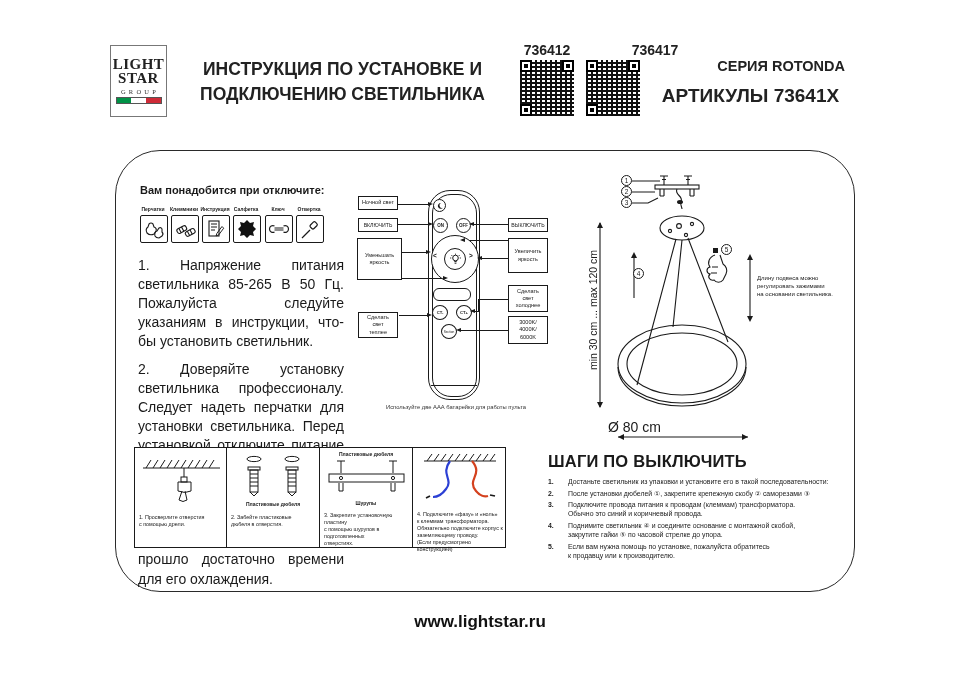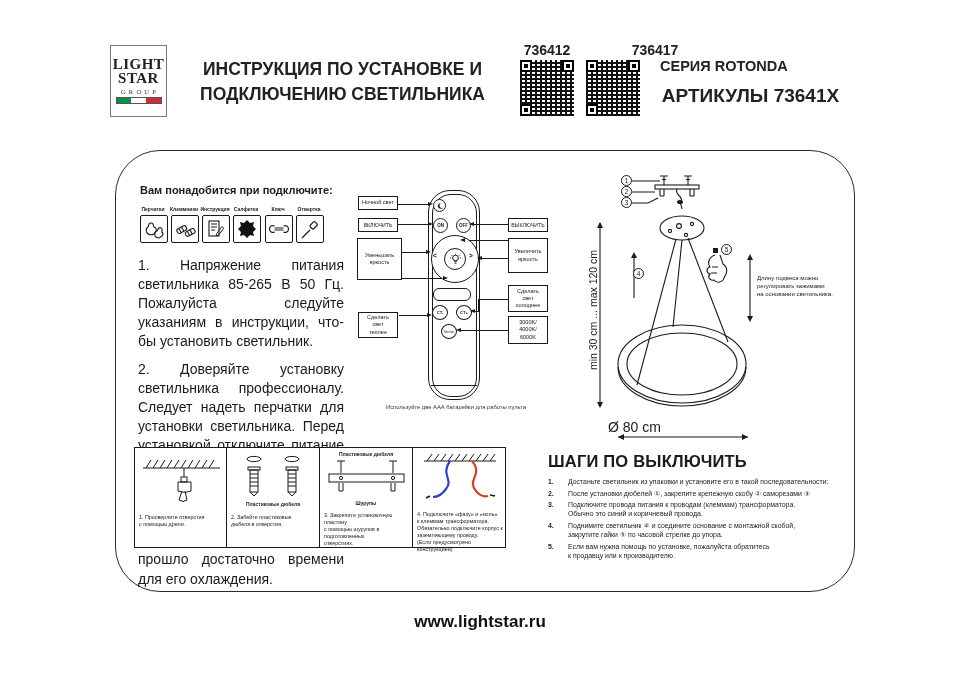--- a/index.html
+++ b/index.html
@@ -16,21 +16,21 @@
   .logo-flag{width:44px;height:5px;border:1px solid #555;display:flex;}
   .logo-flag span{flex:1;}
   .doc-title{left:175px;top:57px;width:335px;text-align:center;font-weight:700;font-size:17.5px;line-height:1.45;color:#222;}
   .qr-num{top:42px;width:56px;text-align:center;font-weight:700;font-size:14px;color:#222;}
   .qr{width:54px;height:56px;top:60px;
       background:repeating-linear-gradient(0deg,#111 0 2px,transparent 2px 4px),
                  repeating-linear-gradient(90deg,#111 0 2px,#fff 2px 5px);}
   .qr .f{position:absolute;width:12px;height:12px;border:2px solid #000;background:#fff;box-sizing:border-box;}
   .qr .f::after{content:"";position:absolute;inset:2px;background:#000;}
   .f.tl{top:0;left:0}.f.tr{top:0;right:0}.f.bl{bottom:0;left:0}
-  .series{left:660px;top:58px;width:185px;text-align:left;font-weight:700;font-size:14.5px;color:#222;}
+  .series{left:660px;top:58px;width:185px;text-align:right;font-weight:700;font-size:14.5px;color:#222;}
   .articles{left:648px;top:85px;width:205px;text-align:center;font-weight:700;font-size:19px;color:#222;}
 
   
   .main-box{left:115px;top:150px;width:738px;height:440px;border:1.5px solid #2a2a2a;border-radius:45px;}
 
   
   .tools-heading{left:140px;top:184px;font-weight:700;font-size:11px;}
   .tool-label{top:206px;width:34px;text-align:center;font-size:5px;font-weight:700;}
   .tool-box{top:215px;width:26px;height:26px;border:1.5px solid #1a1a1a;border-radius:2px;
             display:flex;align-items:center;justify-content:center;background:#fff;}
@@ -109,21 +109,21 @@
     <span class="f tl"></span>
       <span class="f tr"></span>
       <span class="f bl"></span>
   </div>
 
   <div class="abs series">СЕРИЯ ROTONDA</div>
   <div class="abs articles">АРТИКУЛЫ 73641X</div>
 
   <div class="abs main-box"></div>
 
-  <div class="abs tools-heading">Вам понадобится при подключите:</div>
+  <div class="abs tools-heading">Вам понадобится при отключите:</div>
 
   <div class="abs tool-label" style="left:136px;">Перчатки</div>
   <div class="abs tool-label" style="left:167px;">Клеммники</div>
   <div class="abs tool-label" style="left:198px;">Инструкция</div>
   <div class="abs tool-label" style="left:229px;">Салфетка</div>
   <div class="abs tool-label" style="left:261px;">Ключ</div>
   <div class="abs tool-label" style="left:292px;">Отвертка</div>
 
   <div class="abs tool-box" style="left:140px;">
     <svg width="22" height="22" viewBox="0 0 22 22" fill="none" stroke="#1a1a1a" stroke-width="1.1">

